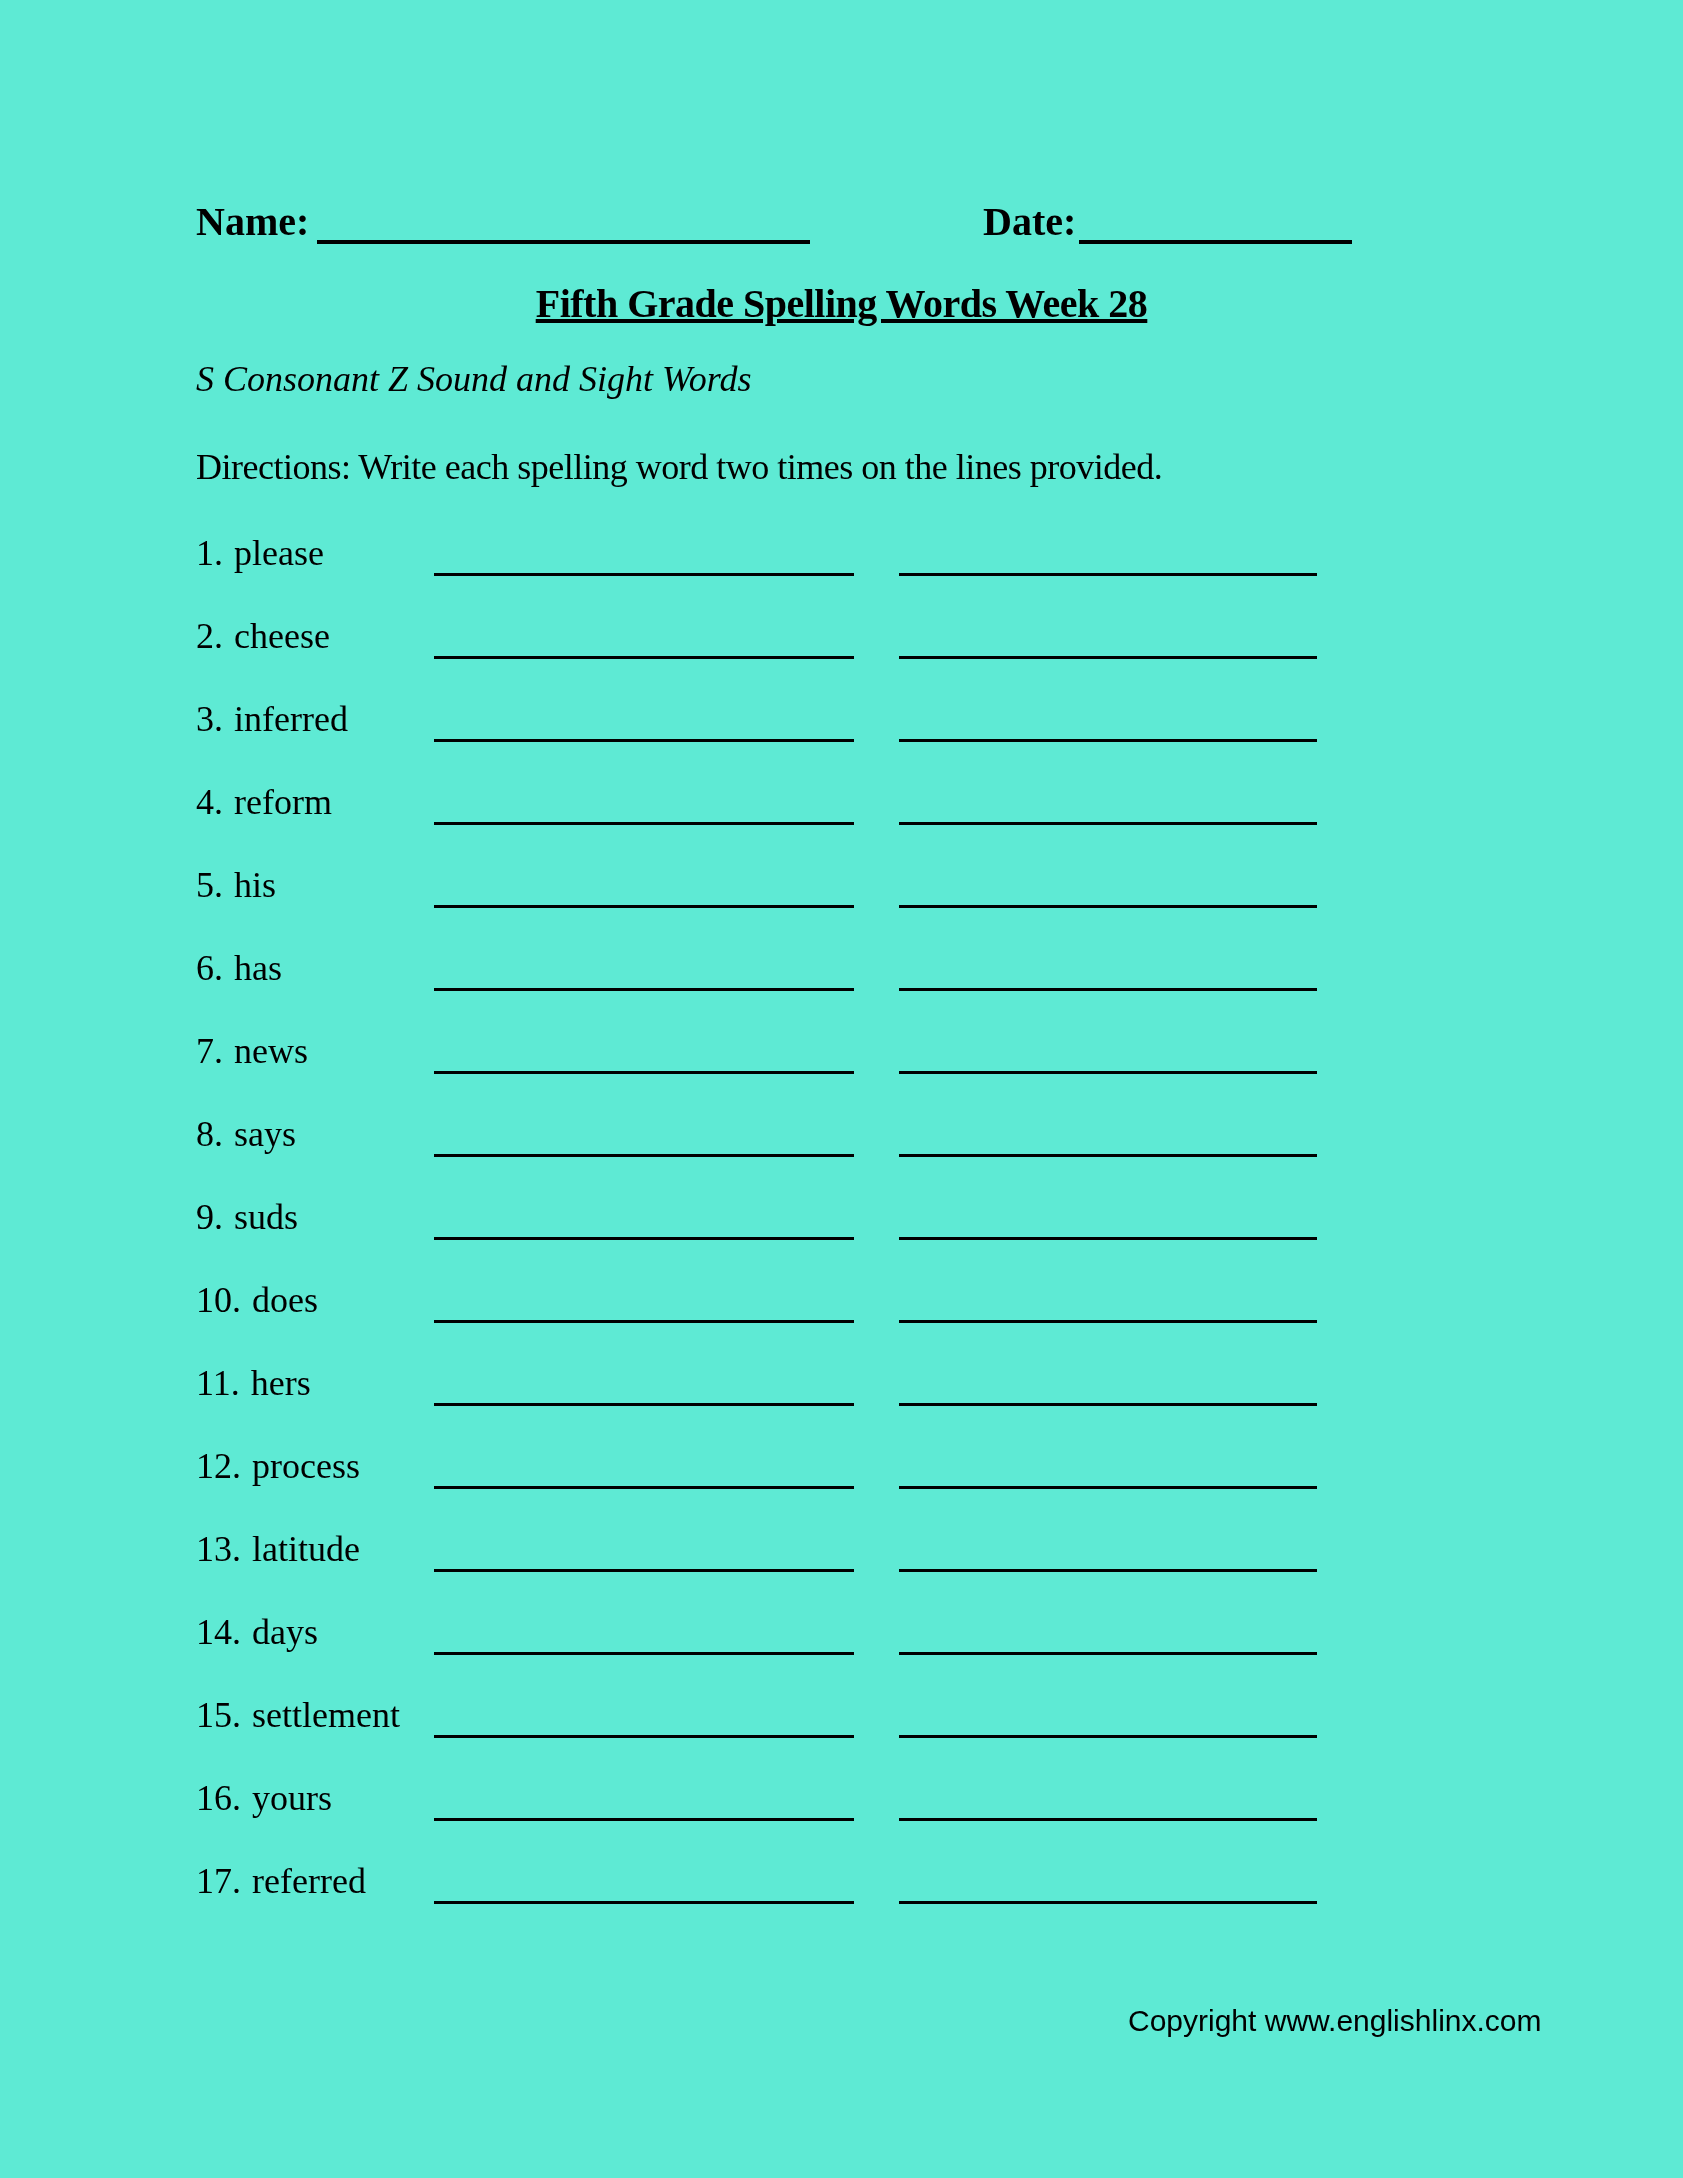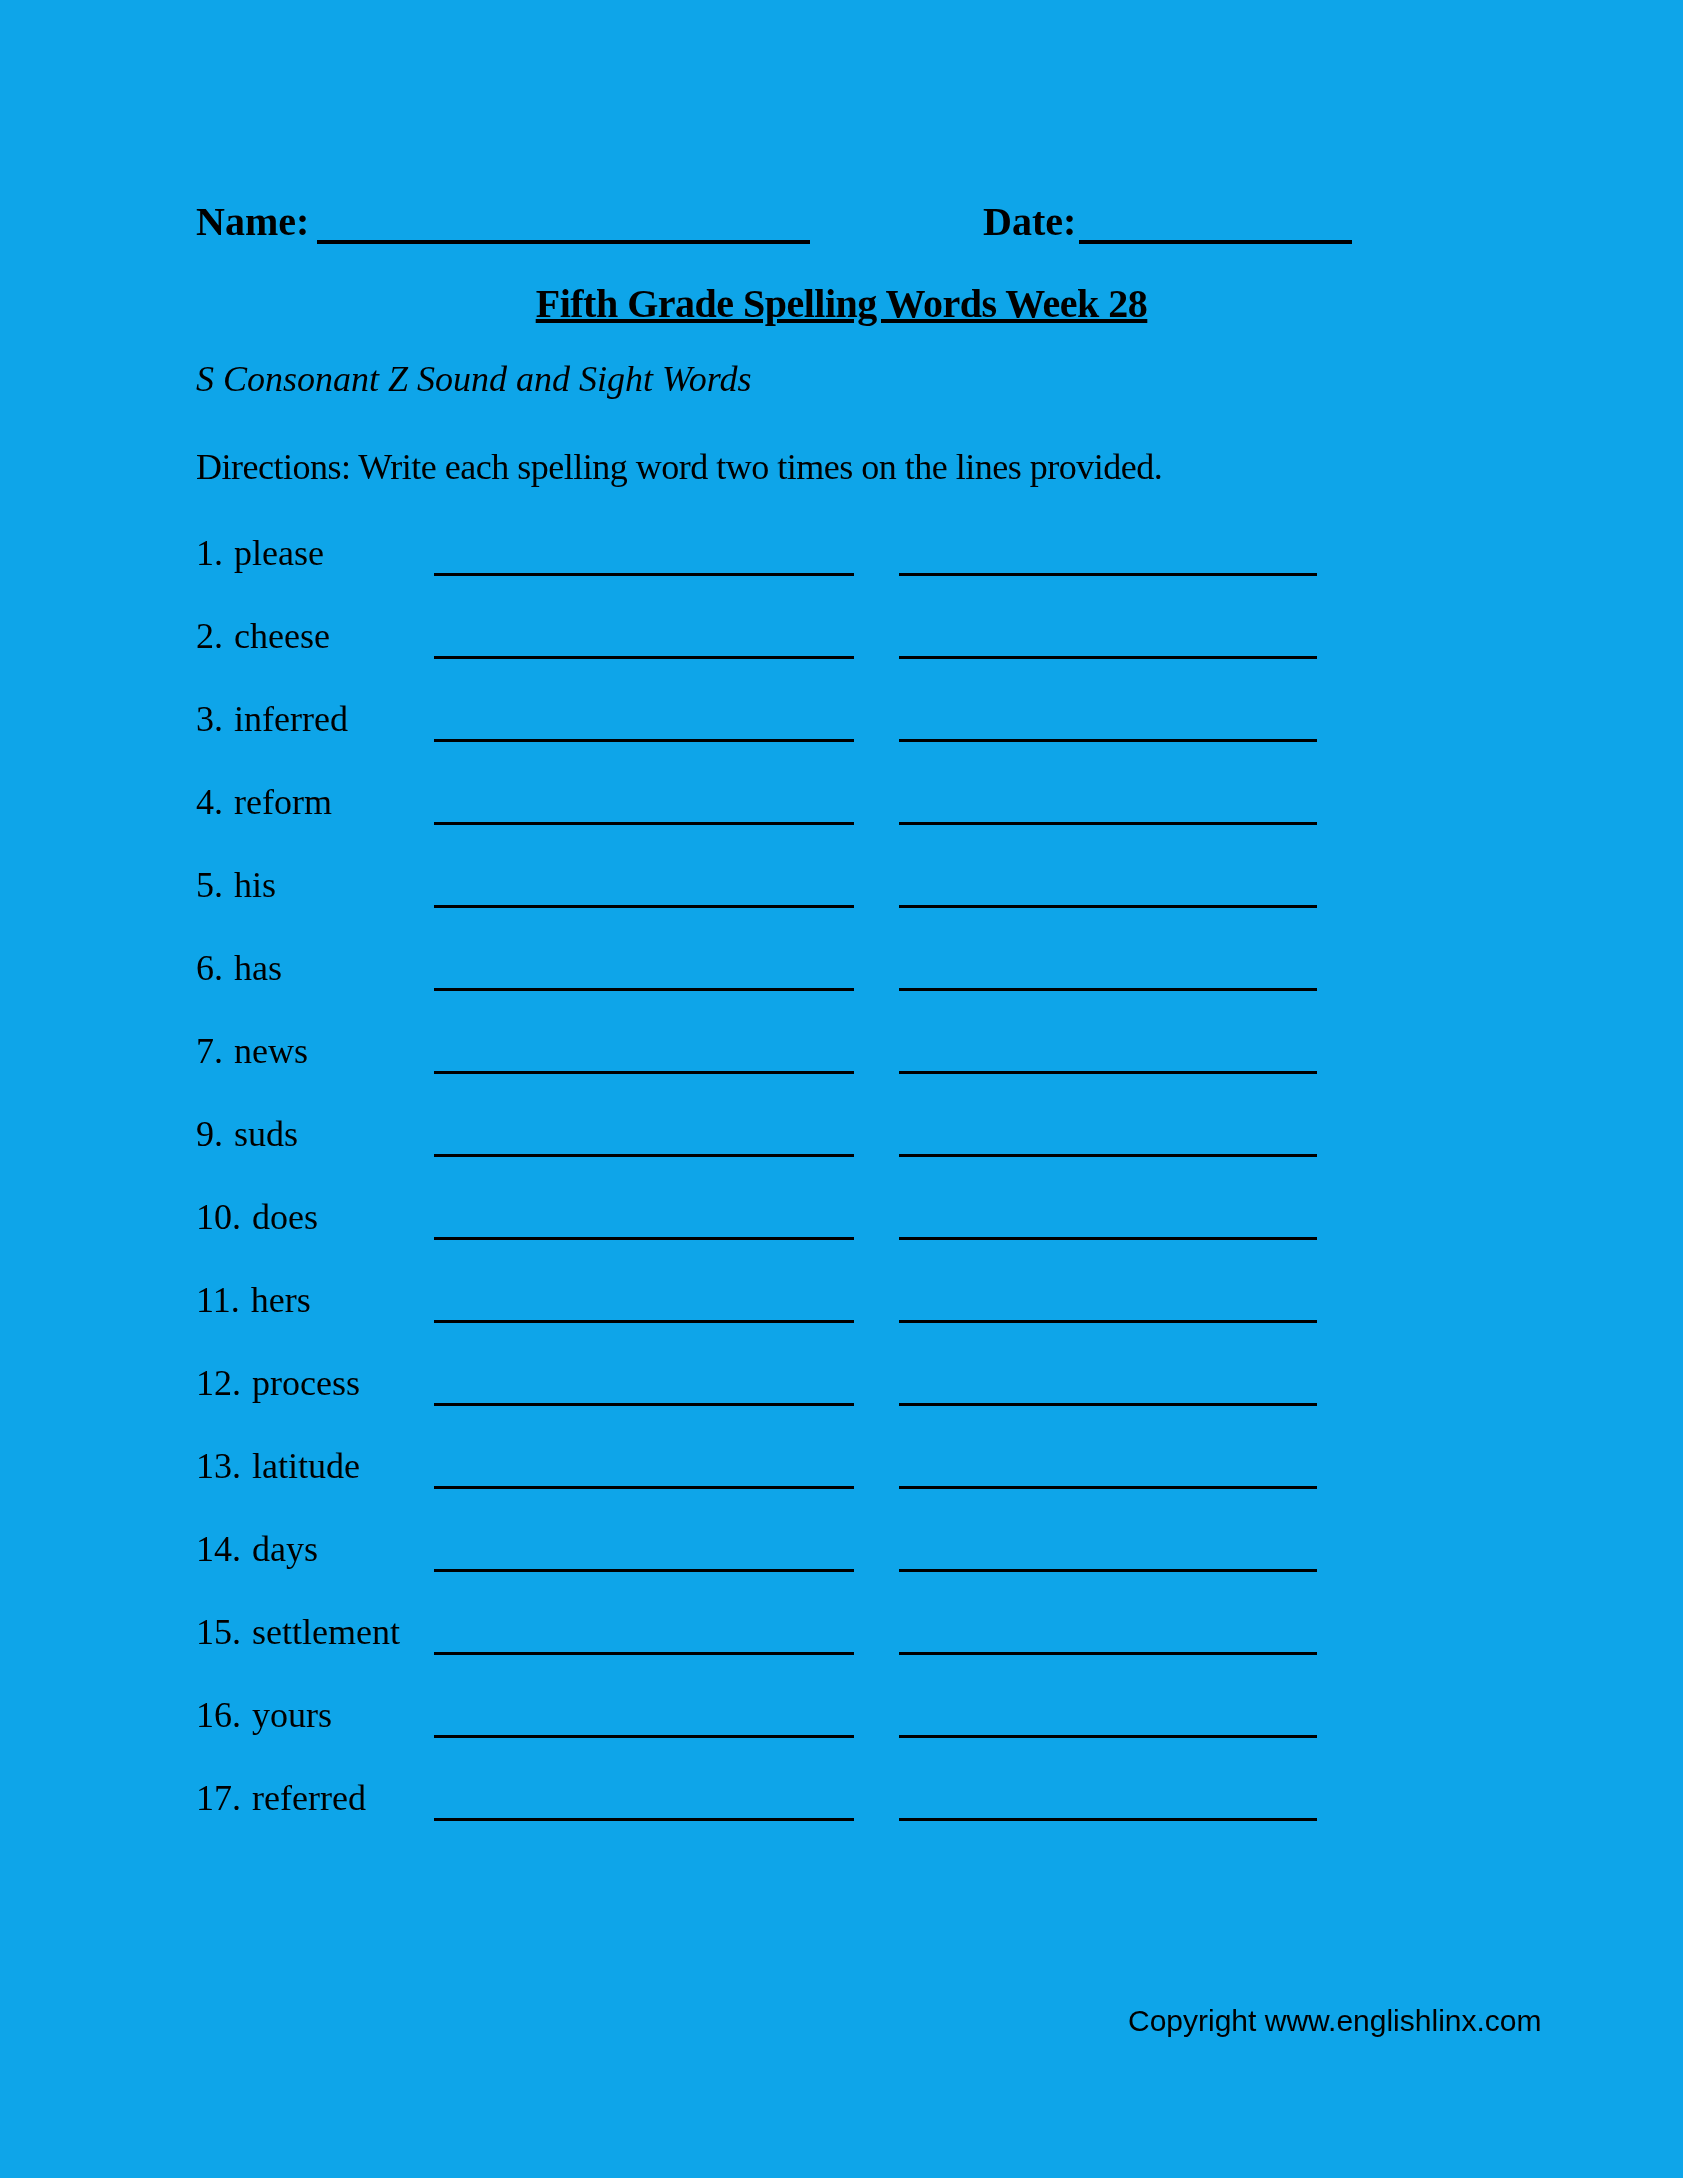--- a/index.html
+++ b/index.html
@@ -1,21 +1,21 @@
 <!DOCTYPE html>
 <html><head>
 <meta charset="utf-8">
 <style>
   * { margin: 0; padding: 0; box-sizing: border-box; }
   html, body { background: #ffffff; }
   .page {
     position: relative;
     width: 1683px;
     height: 2178px;
-    background: #0ea5e9;
+    background: #5eead4;
     color: #000000;
     font-family: "Liberation Serif", serif;
     overflow: hidden;
   }
 
   
   .name-label {
     position: absolute; left: 196px; top: 198px;
     font-size: 40px; font-weight: bold; white-space: nowrap;
   }
@@ -145,20 +145,27 @@
   </div>
 
   <div class="word-row">
     <span class="word-label">
       <span class="num">7.</span><span class="word">news</span>
     </span>
     <span class="practice-line line1"></span>
     <span class="practice-line line2"></span>
   </div>
 
+  <div class="word-row">
+    <span class="word-label">
+      <span class="num">8.</span><span class="word">says</span>
+    </span>
+    <span class="practice-line line1"></span>
+    <span class="practice-line line2"></span>
+  </div>
 
   <div class="word-row">
     <span class="word-label">
       <span class="num">9.</span><span class="word">suds</span>
     </span>
     <span class="practice-line line1"></span>
     <span class="practice-line line2"></span>
   </div>
 
   <div class="word-row">

